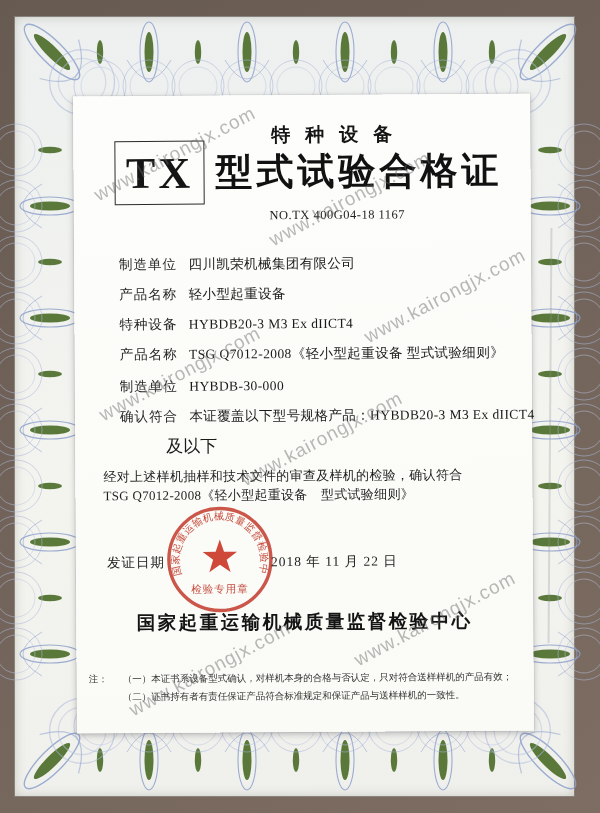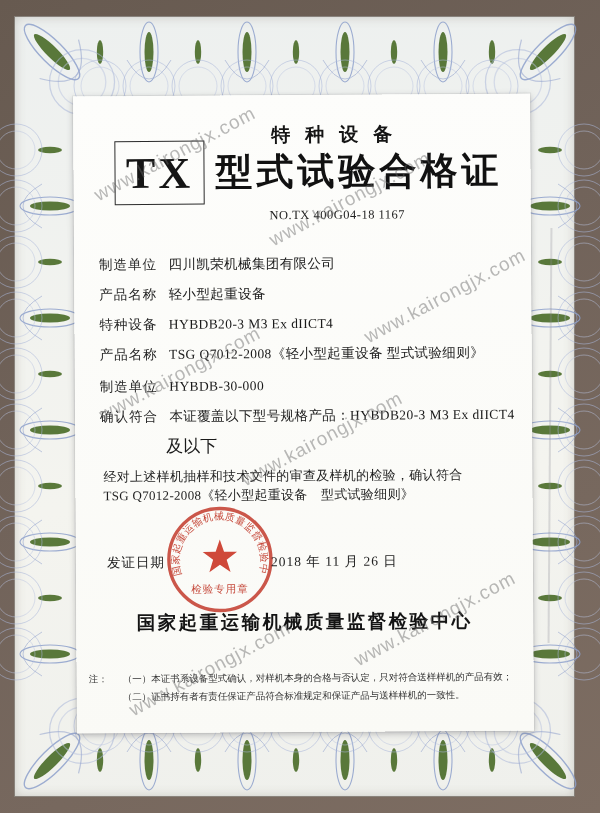--- a/index.html
+++ b/index.html
@@ -28,21 +28,21 @@
     font-size:19px;font-weight:600;letter-spacing:15px;color:#151515;}
   .tx-box{position:absolute;left:41px;top:45px;width:88px;height:62px;
     border:1.6px solid #2b2b2b;display:flex;align-items:center;justify-content:center;}
   .tx-box span{font-size:44px;font-weight:700;letter-spacing:3px;color:#151515;}
   .main-title{position:absolute;left:118px;right:4px;top:52px;text-align:center;
     font-size:37px;font-weight:700;letter-spacing:4px;color:#111;white-space:nowrap;}
   .cert-no{position:absolute;left:70px;right:0;top:113px;text-align:center;
     font-size:12.5px;color:#222;letter-spacing:.5px;}
   
   .row{position:absolute;left:25px;font-size:13.5px;white-space:nowrap;}
-  .row .lab{display:inline-block;width:58px;margin-right:8px;letter-spacing:1px;color:#262626;}
+  .row .lab{display:inline-block;width:58px;margin-right:8px;letter-spacing:1px;color:#262626;margin-left:20px;}
   .row .val{color:#1a1a1a;letter-spacing:.4px;}
   .val2{position:absolute;left:91px;font-size:17px;color:#1a1a1a;}
   .statement{position:absolute;left:28px;font-size:13px;color:#1f1f1f;letter-spacing:.3px;white-space:nowrap;}
   .issue-row{position:absolute;left:25px;top:458px;font-size:13.5px;}
   .issue-row .lab{letter-spacing:1px;margin-left:6px;}
   .issue-date{position:absolute;left:195px;top:458px;font-size:13.5px;letter-spacing:1px;color:#222;}
   .issuer{position:absolute;left:0;right:0;top:514px;text-align:center;
     font-size:18.5px;font-weight:700;letter-spacing:2.5px;color:#141414;}
   .notes{position:absolute;left:12px;top:577px;font-size:9.5px;color:#333;}
   .notes .prefix{position:absolute;left:0;top:0;}
@@ -356,21 +356,21 @@
     <span class="val">本证覆盖以下型号规格产品：HYBDB20-3 M3 Ex dIICT4</span>
   </div>
   <div class="val2" style="top:339px">及以下</div>
 
   <div class="statement" style="top:372px">经对上述样机抽样和技术文件的审查及样机的检验，确认符合</div>
   <div class="statement" style="top:391px">TSG Q7012-2008《轻小型起重设备　型式试验细则》</div>
 
   <div class="issue-row">
     <span class="lab">发证日期</span>
   </div>
-  <div class="issue-date">2018 年 11 月 26 日</div>
+  <div class="issue-date">2018 年 11 月 22 日</div>
 
   <svg class="seal" viewBox="0 0 120 120">
     <circle cx="60" cy="60" r="51" fill="none" stroke="#c53a2b" stroke-width="3.4" opacity=".92"></circle>
     <path id="sealArc" d="M 21.5,75 A 41,41 0 1 1 98.5,75" fill="none"></path>
     <text font-size="10" fill="#c53a2b" letter-spacing=".4">
       <textPath href="#sealArc">国家起重运输机械质量监督检验中心</textPath>
     </text>
     <g transform="translate(60,58) scale(0.95)">
       <path d="M0,-19 L4.41,-6.07 L18.07,-5.87 L7.13,2.32 L11.17,15.37 L0,7.5 L-11.17,15.37 L-7.13,2.32 L-18.07,-5.87 L-4.41,-6.07 Z" fill="#cf3a2a"></path>
     </g>

